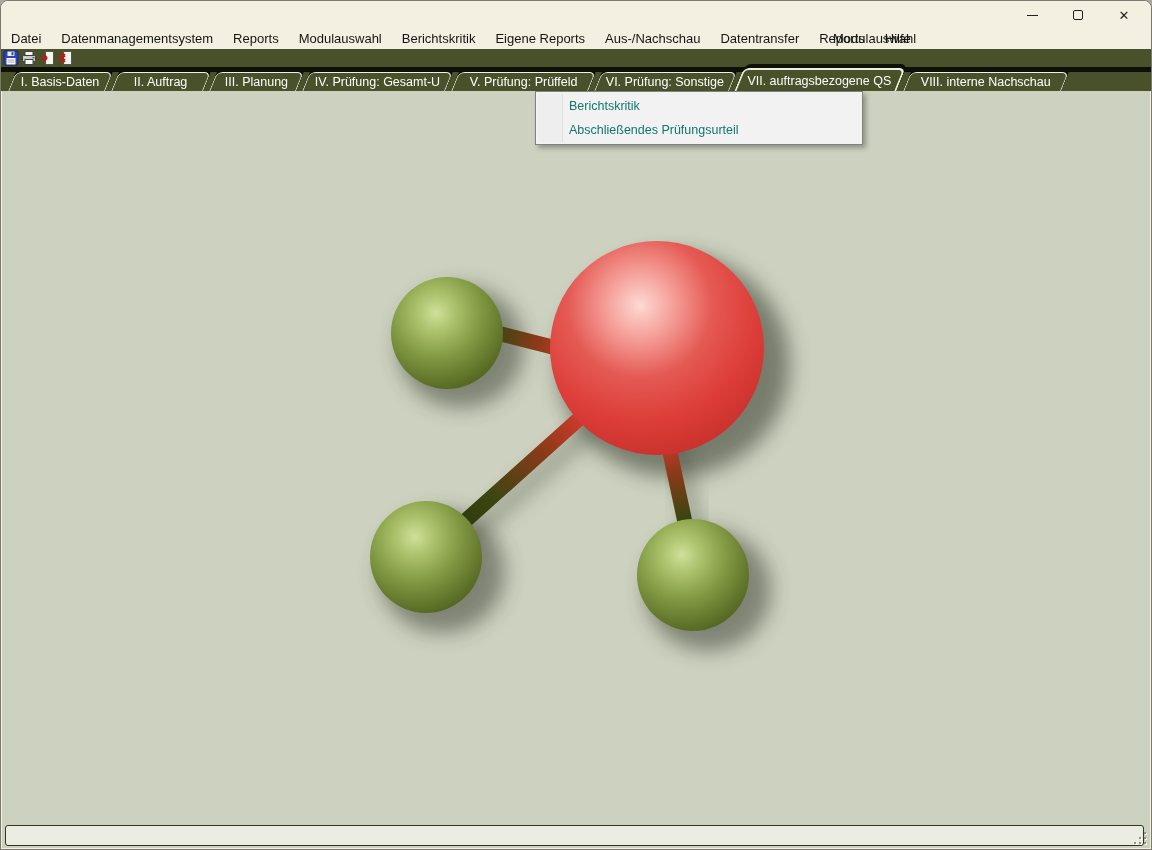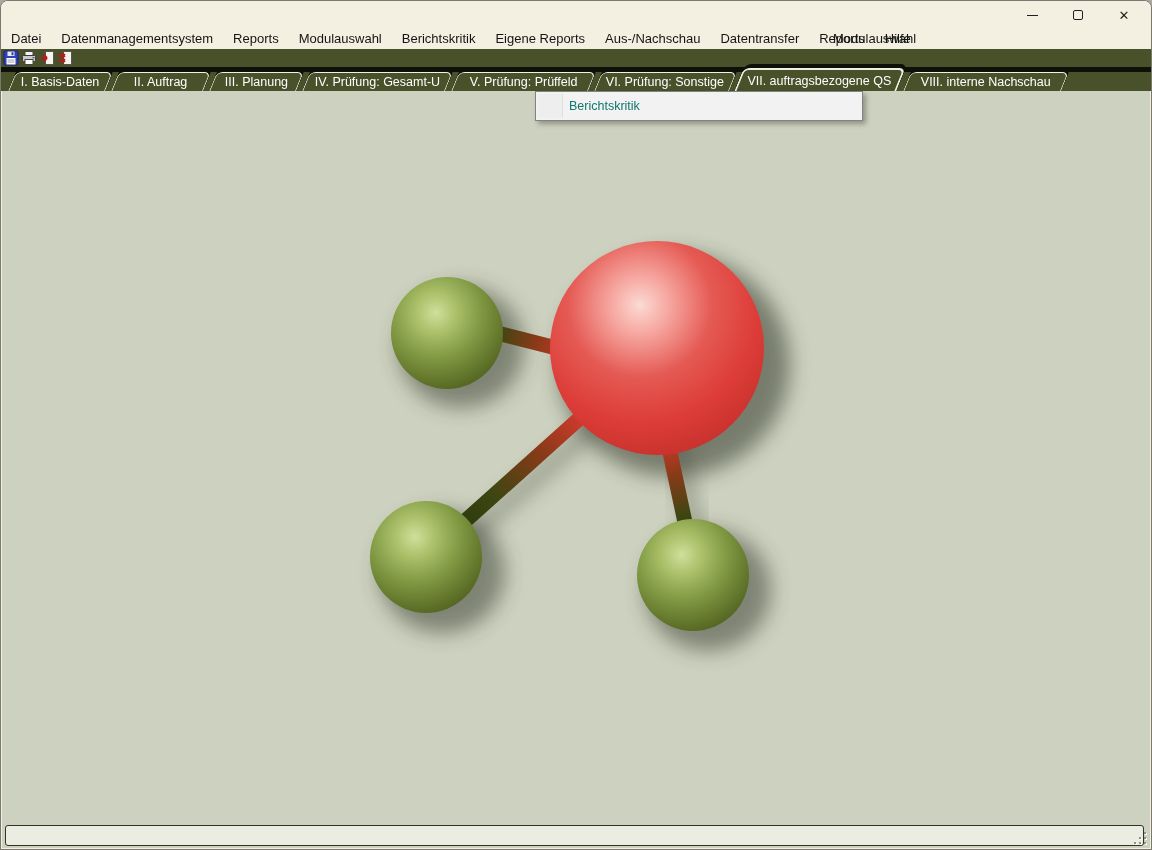--- a/index.html
+++ b/index.html
@@ -228,15 +228,16 @@
         <i class="g3"></i>
         <i class="g4"></i>
         <i class="g5"></i>
         <i class="g6"></i>
     </div>
   </div>
 
   <div class="menu-popup">
     <div class="gutter"></div>
     <div class="popup-item">Berichtskritik</div>
+    <div class="popup-item">Abschließendes Prüfungsurteil</div>
   </div>
 
 </div>
 
 </body></html>

